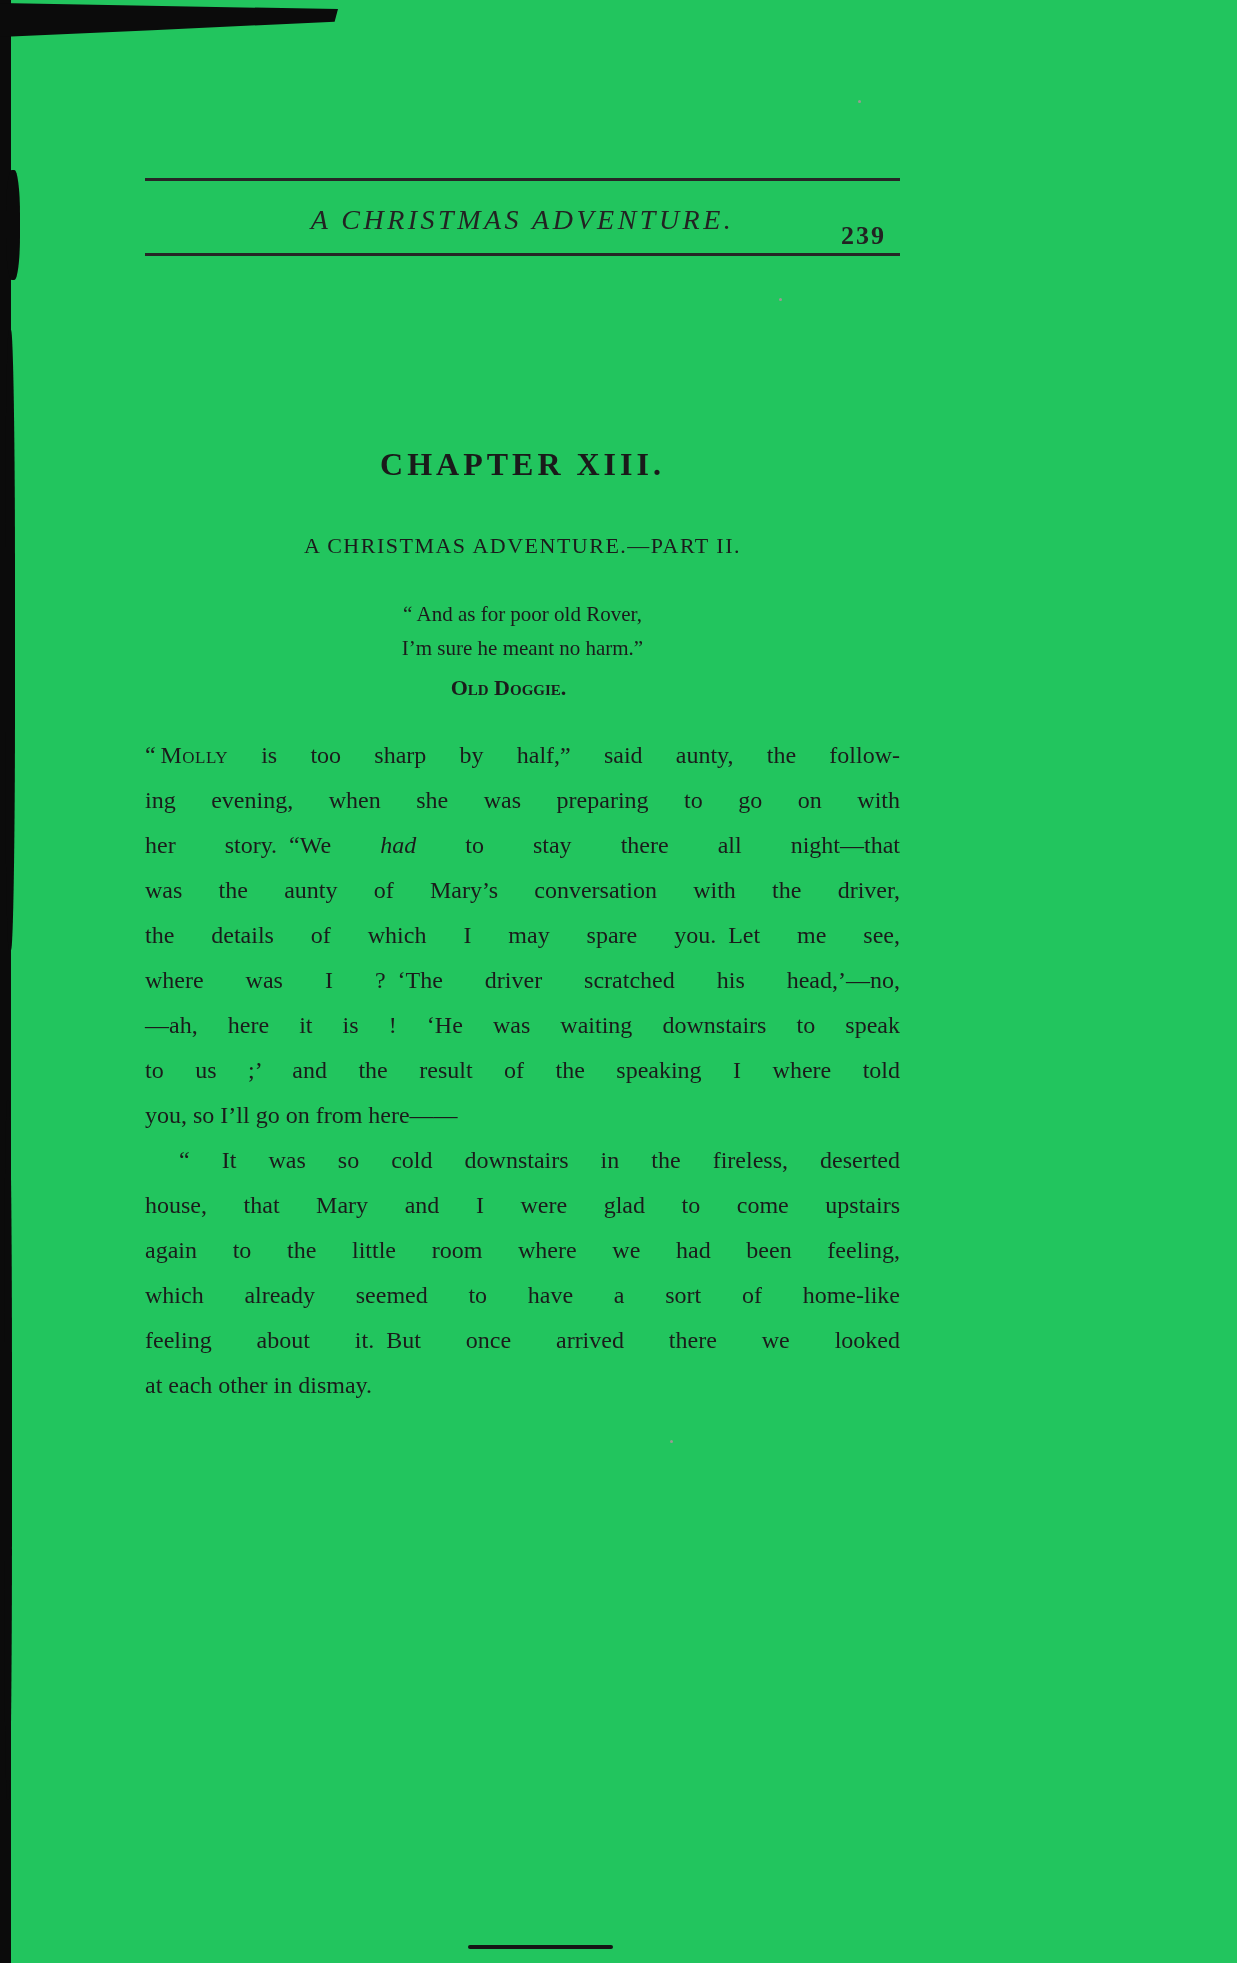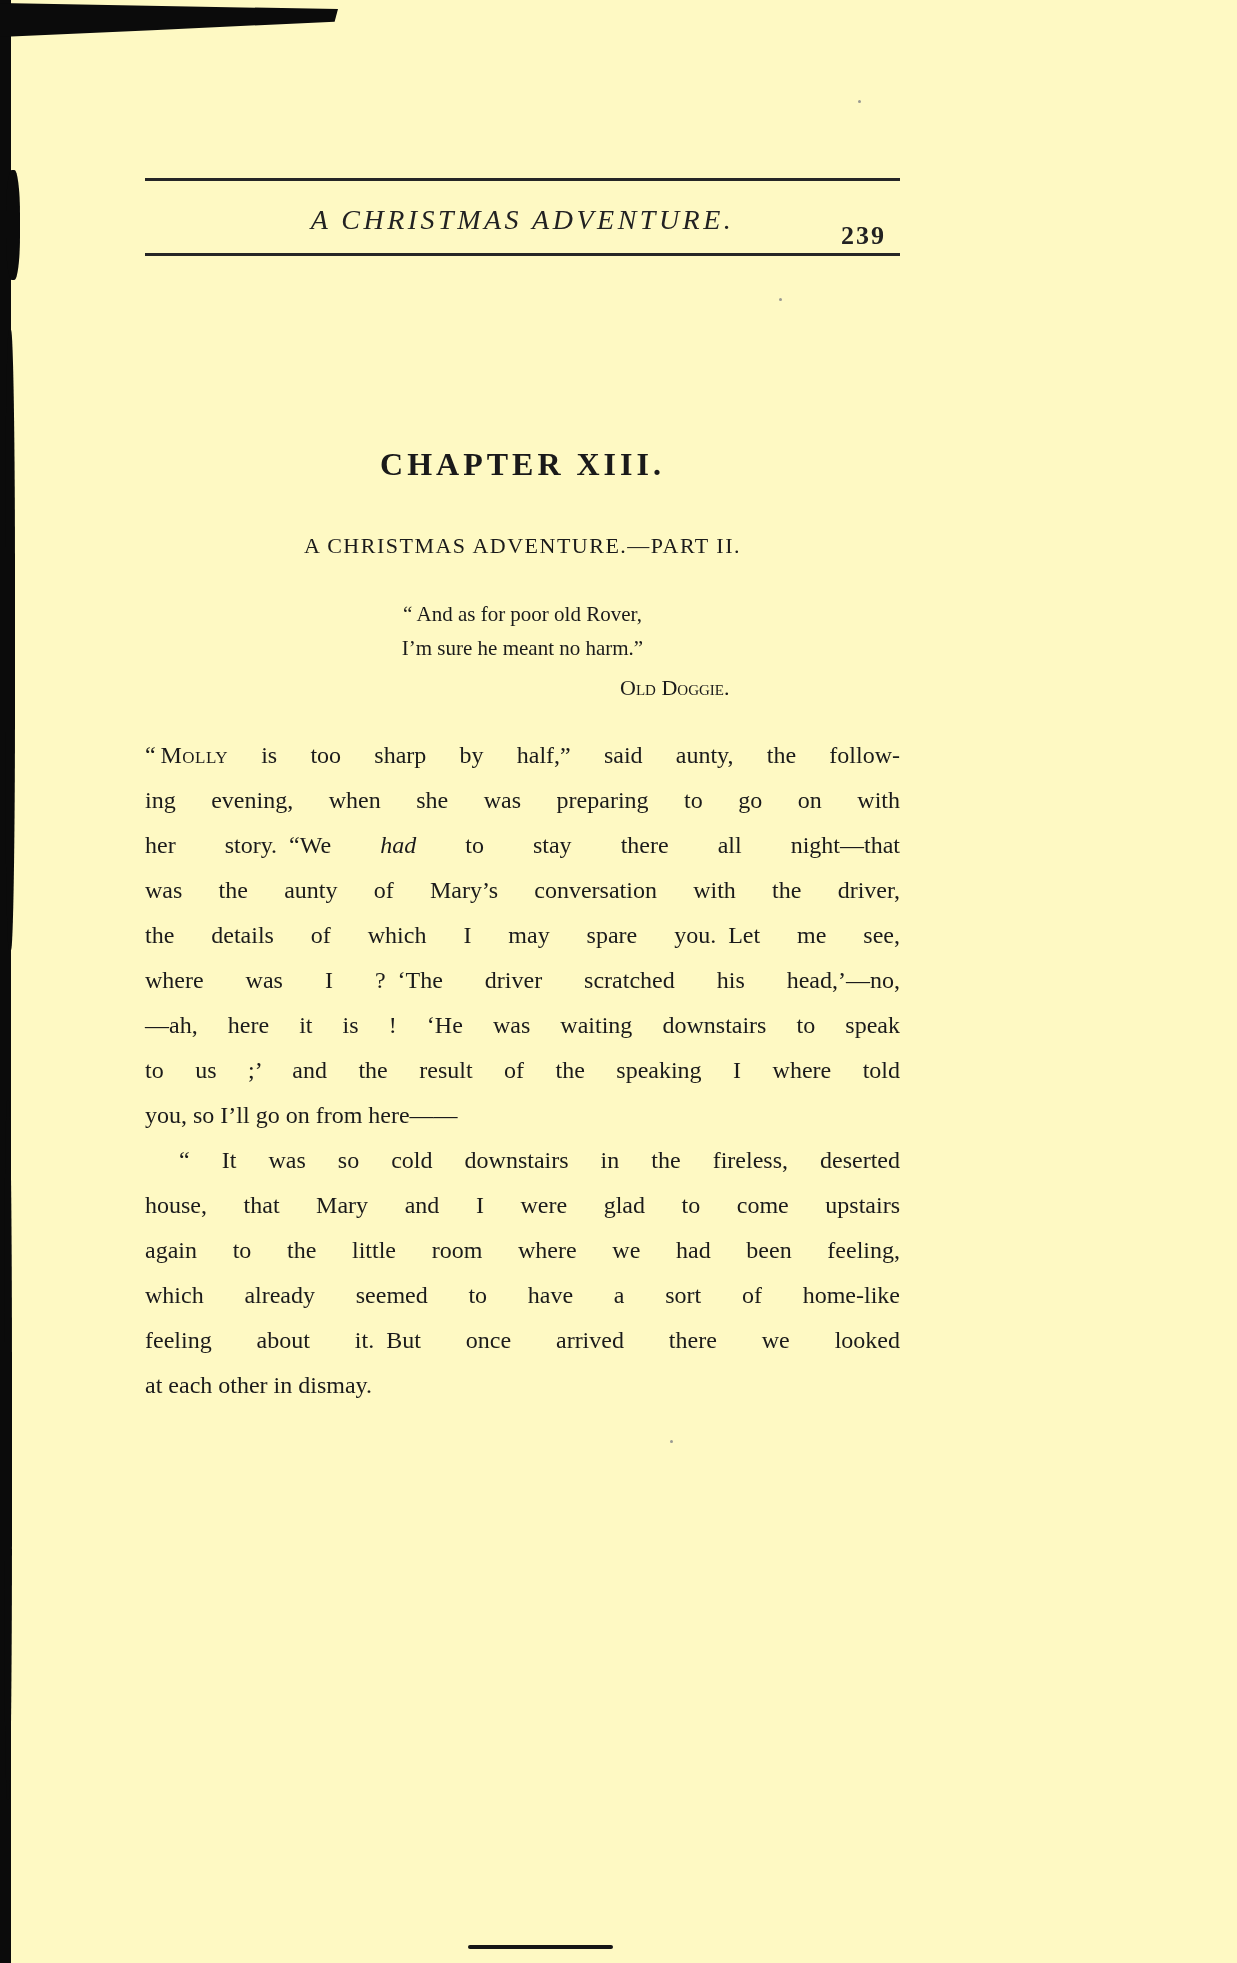--- a/index.html
+++ b/index.html
@@ -1,19 +1,19 @@
 <!DOCTYPE html>
 <html><head>
 <meta charset="utf-8">
 <style>
   html, body { margin:0; padding:0; background:#ffffff; }
   .page {
     position:relative;
     width:1237px; height:1963px;
-    background:#fef9c3;
+    background:#22c55e;
     overflow:hidden;
     font-family:"Liberation Serif","DejaVu Serif",serif;
     color:#1b1b1b;
   }
 
   
   .binding-edge {
     position:absolute; left:0; top:0; width:11px; height:1963px;
     background:#0b0b0b;
   }
@@ -61,22 +61,22 @@
     margin:50px 0 0 0; text-align:center;
     font-size:22px; font-weight:normal; letter-spacing:1.5px;
   }
 
   .epigraph {
     margin:38px auto 0 auto; width:470px;
     font-size:21px; line-height:34px;
   }
   .epigraph-line { text-align:center; }
   .epigraph-attribution {
-    text-align:right; padding-right:28px; margin-top:6px;
-    font-variant:small-caps; font-weight:400; font-size:22px;
+    text-align:center; padding-right:28px; margin-top:6px;
+    font-variant:small-caps; font-weight:700; font-size:22px;
   }
 
   .body-text { margin-top:28px; font-size:24px; line-height:45px; }
   .line { text-align:justify; text-align-last:justify; white-space:normal; }
   .line.last { text-align-last:left; }
   .paragraph.indent .line:first-child { text-indent:34px; }
   .italic { font-style:italic; }
   .smallcaps { font-variant:small-caps; letter-spacing:0.5px; }
 </style>
 </head>

